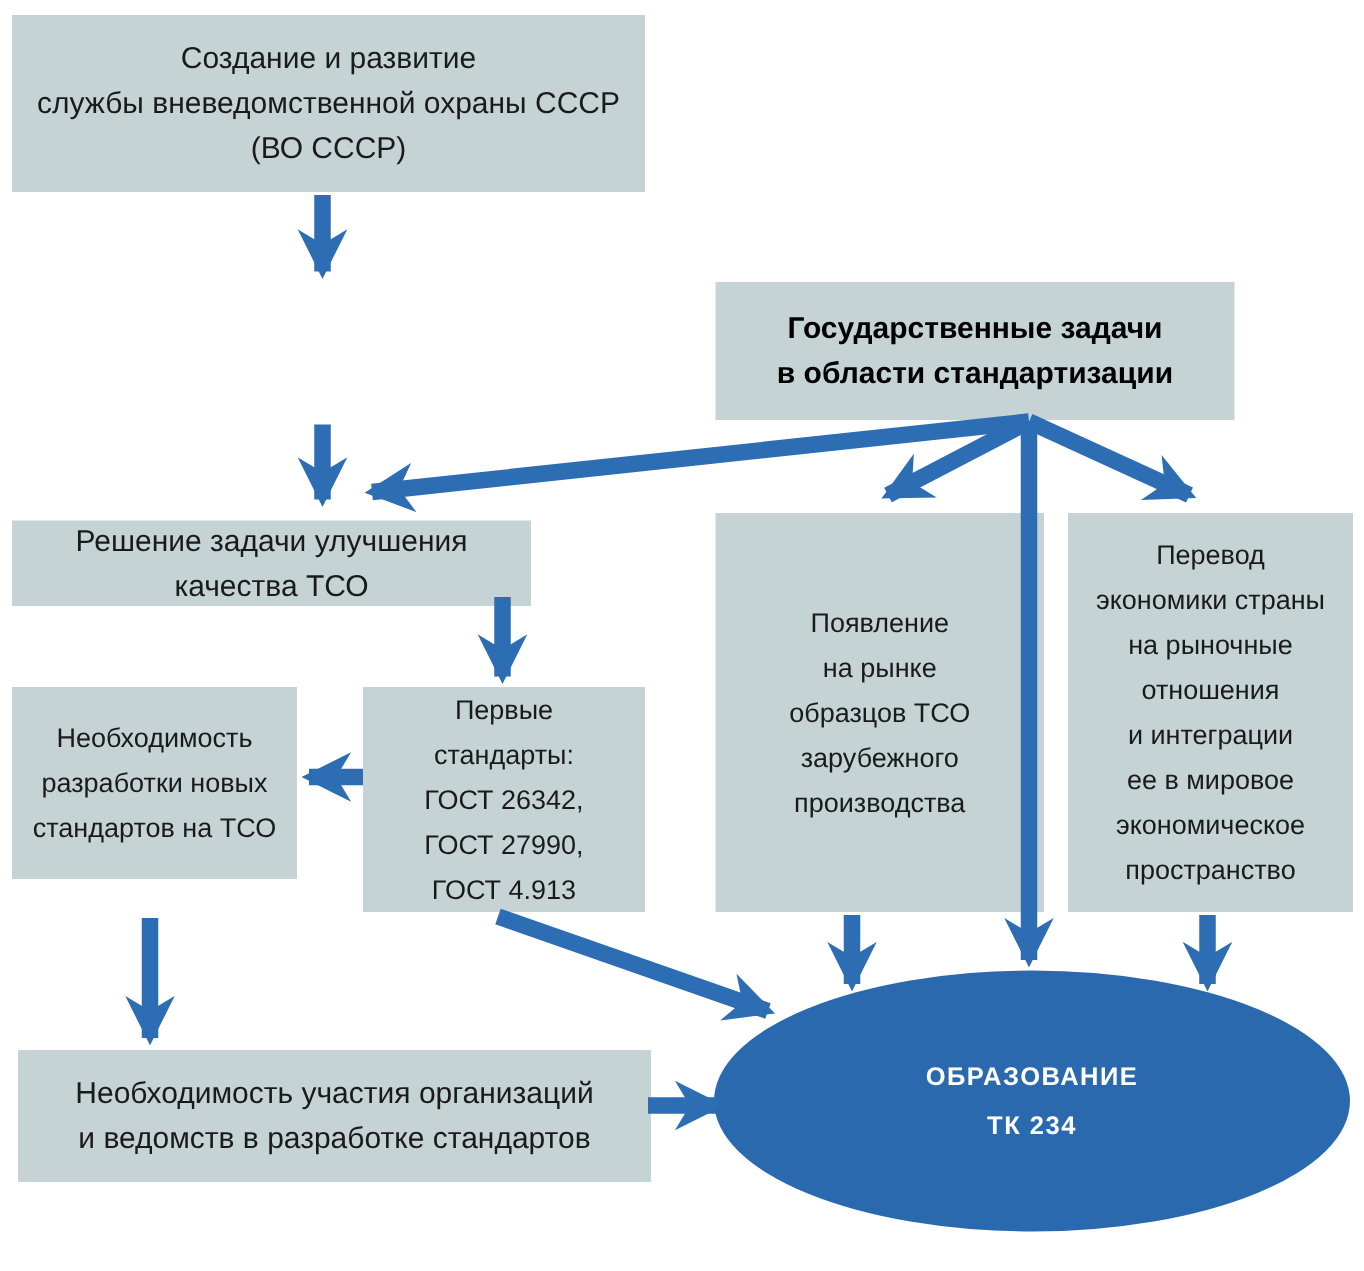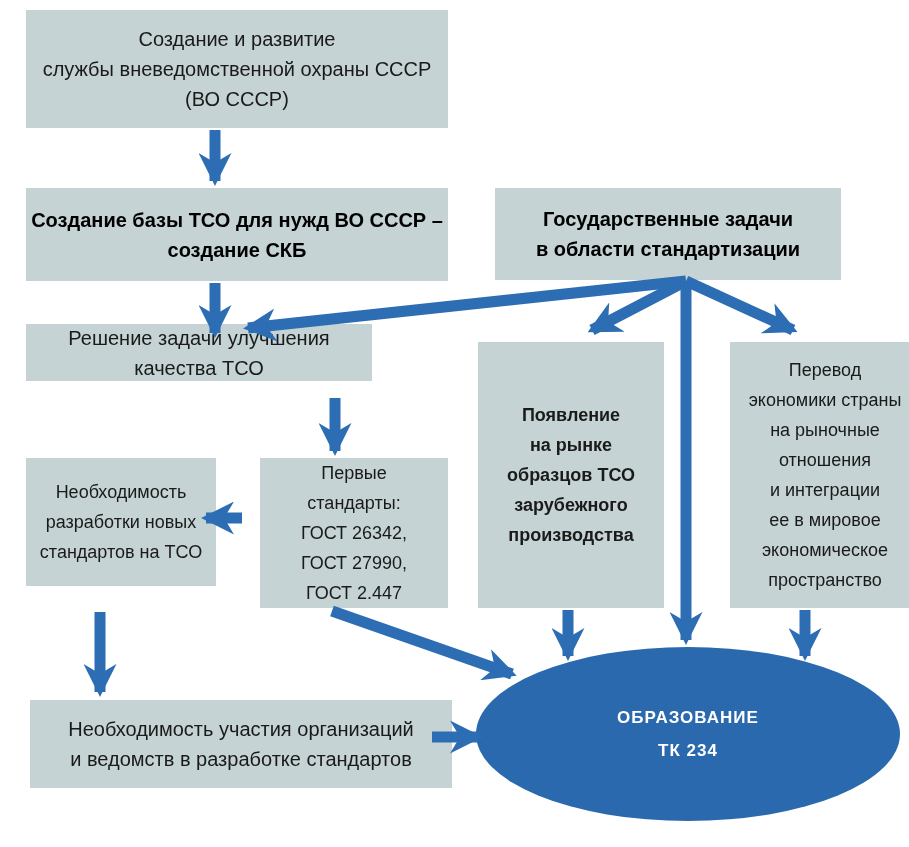--- a/index.html
+++ b/index.html
@@ -23,32 +23,31 @@
     position: absolute;
     background: var(--box-fill);
     color: var(--text);
     display: flex;
     align-items: center;
     justify-content: center;
     text-align: center;
     white-space: pre-line;
     font-size: 20px;
     line-height: 30px;
-    margin-left: 18px;
   }
   .node.bold { font-weight: bold; color: #000; }
   .node.narrow { font-size: 18px; line-height: 30px; }
 
   .n-vo        { left: 8px;   top: 10px;  width: 422px; height: 118px; }
   .n-skb       { left: 8px;   top: 188px; width: 422px; height: 93px; }
   .n-gos       { left: 477px; top: 188px; width: 346px; height: 92px; }
-  .n-reshenie  { left: 8px;   top: 324px; width: 346px; height: 57px; }
+  .n-reshenie  { left: 8px;   top: 347px; width: 346px; height: 57px; }
   .n-razrab    { left: 8px;   top: 458px; width: 190px; height: 128px; }
   .n-pervye    { left: 242px; top: 458px; width: 188px; height: 150px; line-height: 28px; }
-  .n-poyav     { left: 460px; top: 342px; width: 186px; height: 266px; font-weight: bold; }
+  .n-poyav     { left: 477px; top: 342px; width: 219px; height: 266px; }
   .n-perevod   { left: 712px; top: 342px; width: 190px; height: 266px; line-height: 30px; }
   .n-uchastie  { left: 12px;   top: 700px; width: 422px; height: 88px; }
 
   .ellipse {
     position: absolute;
     left: 476px; top: 647px;
     width: 424px; height: 174px;
     background: var(--ellipse-fill);
     border-radius: 50%;
     display: flex;
@@ -74,37 +73,35 @@
 </style>
 </head>
 <body>
 
 <div class="canvas">
 
   <div class="node n-vo">Создание и развитие
 службы вневедомственной охраны СССР
 (ВО СССР)</div>
 
-  <div class="node bold n-skb">Создание базы ТСО для нужд ВО СССР –
-создание СКБ</div>
 
   <div class="node bold n-gos">Государственные задачи
 в области стандартизации</div>
 
   <div class="node n-reshenie">Решение задачи улучшения качества ТСО</div>
 
   <div class="node narrow n-razrab">Необходимость
 разработки новых
 стандартов на ТСО</div>
 
   <div class="node narrow n-pervye">Первые
 стандарты:
 ГОСТ 26342,
 ГОСТ 27990,
-ГОСТ 2.447</div>
+ГОСТ 4.913</div>
 
   <div class="node narrow n-poyav">Появление
 на рынке
 образцов ТСО
 зарубежного
 производства</div>
 
   <div class="node narrow n-perevod">Перевод
 экономики страны
 на рыночные

